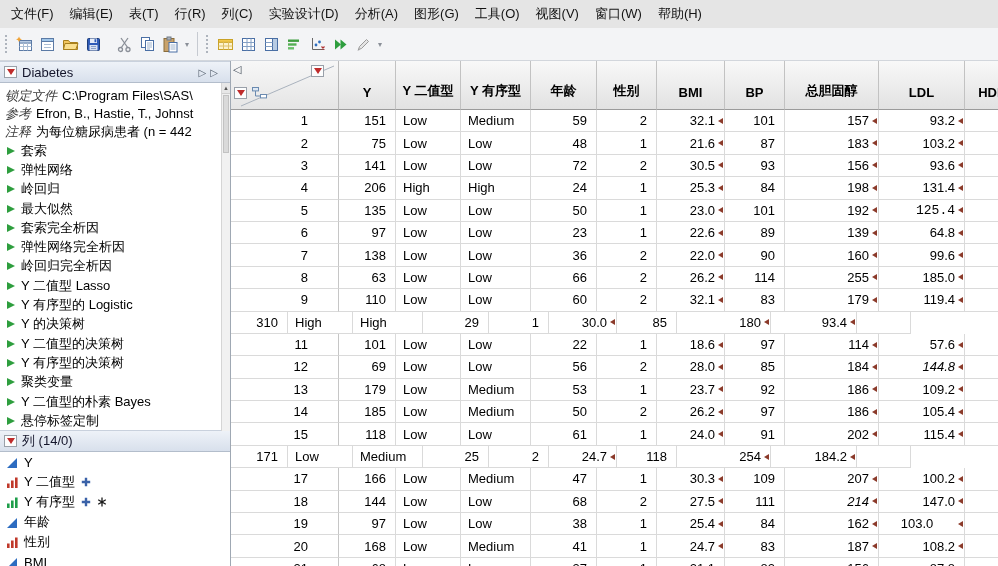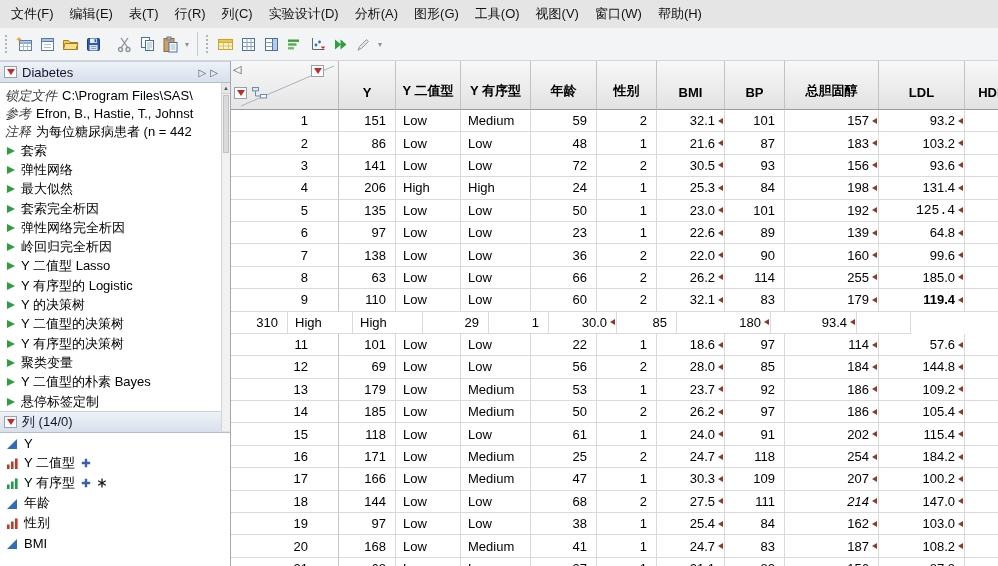--- a/index.html
+++ b/index.html
@@ -238,20 +238,24 @@
           <div class="script-item">
             <span class="play"></span>
             <span>套索</span>
           </div>
           <div class="script-item">
             <span class="play"></span>
             <span>弹性网络</span>
           </div>
           <div class="script-item">
             <span class="play"></span>
+            <span>岭回归</span>
+          </div>
+          <div class="script-item">
+            <span class="play"></span>
             <span>最大似然</span>
           </div>
           <div class="script-item">
             <span class="play"></span>
             <span>套索完全析因</span>
           </div>
           <div class="script-item">
             <span class="play"></span>
             <span>弹性网络完全析因</span>
           </div>
@@ -434,21 +438,21 @@
               <span>93.2</span>
               <span class="marker"></span>
             </div>
             <div class="cell num" style="width: 54px;">
               <span></span>
             </div>
           </div>
           <div class="trow">
             <div class="cell rownum">2</div>
             <div class="cell num" style="width: 57px;">
-              <span>86</span>
+              <span>75</span>
             </div>
             <div class="cell txt" style="width: 65px;">
               <span>Low</span>
             </div>
             <div class="cell txt" style="width: 70px;">
               <span>Low</span>
             </div>
             <div class="cell num" style="width: 66px;">
               <span>48</span>
             </div>
@@ -711,21 +715,21 @@
               <span>32.1</span>
               <span class="marker"></span>
             </div>
             <div class="cell num" style="width: 60px;">
               <span>83</span>
             </div>
             <div class="cell num" style="width: 94px;">
               <span>179</span>
               <span class="marker"></span>
             </div>
-            <div class="cell num" style="width: 86px; font-weight: bold;">
+            <div class="cell num" style="width: 86px;">
               <span>119.4</span>
               <span class="marker"></span>
             </div>
             <div class="cell num" style="width: 54px;">
               <span></span>
             </div>
           </div>
           <div class="trow">
             <div class="cell num" style="width: 57px;">
               <span>310</span>
@@ -818,21 +822,21 @@
               <span>28.0</span>
               <span class="marker"></span>
             </div>
             <div class="cell num" style="width: 60px;">
               <span>85</span>
             </div>
             <div class="cell num" style="width: 94px;">
               <span>184</span>
               <span class="marker"></span>
             </div>
-            <div class="cell num" style="width: 86px;">
+            <div class="cell num" style="width: 86px; font-style: italic;">
               <span>144.8</span>
               <span class="marker"></span>
             </div>
             <div class="cell num" style="width: 54px;">
               <span></span>
             </div>
           </div>
           <div class="trow">
             <div class="cell rownum">13</div>
             <div class="cell num" style="width: 57px;">
@@ -935,21 +939,20 @@
             </div>
             <div class="cell num" style="width: 86px;">
               <span>115.4</span>
               <span class="marker"></span>
             </div>
             <div class="cell num" style="width: 54px;">
               <span></span>
             </div>
           </div>
           <div class="trow">
-            <div class="cell rownum">16</div>
             <div class="cell num" style="width: 57px;">
               <span>171</span>
             </div>
             <div class="cell txt" style="width: 65px;">
               <span>Low</span>
             </div>
             <div class="cell txt" style="width: 70px;">
               <span>Medium</span>
             </div>
             <div class="cell num" style="width: 66px;">
@@ -1070,21 +1073,21 @@
               <span>25.4</span>
               <span class="marker"></span>
             </div>
             <div class="cell num" style="width: 60px;">
               <span>84</span>
             </div>
             <div class="cell num" style="width: 94px;">
               <span>162</span>
               <span class="marker"></span>
             </div>
-            <div class="cell num" style="width: 86px;">
+            <div class="cell num" style="width: 86px; justify-content: center;">
               <span>103.0</span>
               <span class="marker"></span>
             </div>
             <div class="cell num" style="width: 54px;">
               <span></span>
             </div>
           </div>
           <div class="trow">
             <div class="cell rownum">20</div>
             <div class="cell num" style="width: 57px;">

